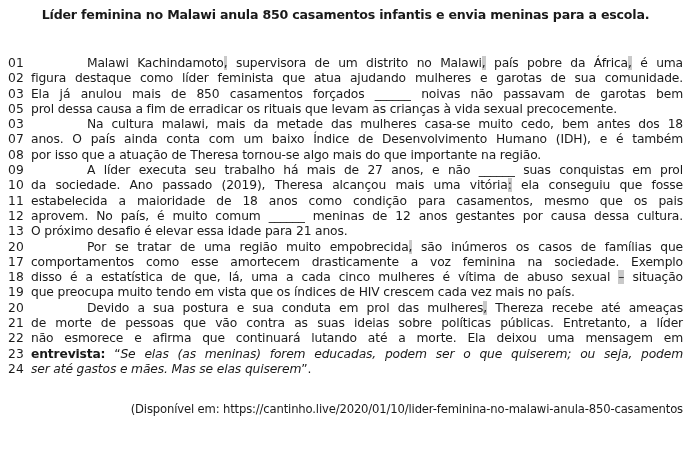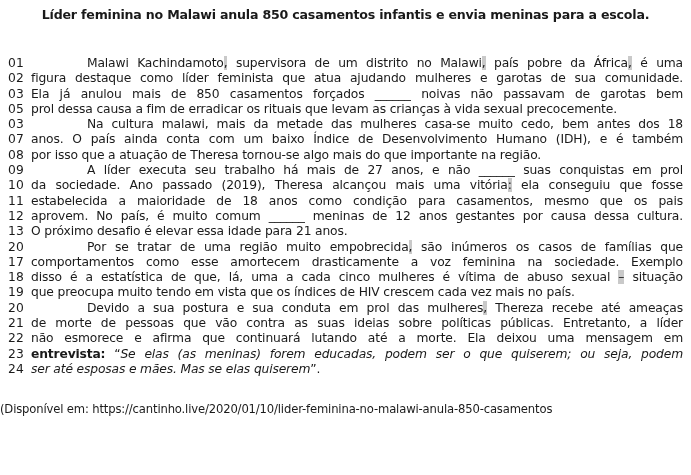--- a/index.html
+++ b/index.html
@@ -44,21 +44,21 @@
   }
   .line-text{flex:1;min-width:0;}
   .line-text.just{text-align:justify;text-align-last:justify;}
   .line-text.ind{text-indent:56px;}
   .hl{background:var(--hl);}
   .it{font-style:italic;}
   .bd{font-weight:bold;}
   .source{
     margin-top:25px;
     padding-right:8px;
-    text-align:left;
+    text-align:right;
     font-size:11.6px;
     line-height:15.5px;
     letter-spacing:-0.15px;
   }
 </style>
 </head>
 <body>
 
 <div class="page">
   <div class="title">Líder feminina no Malawi anula 850 casamentos infantis e envia meninas para a escola.</div>
@@ -138,19 +138,19 @@
       <div class="line">
         <span class="line-no">22</span>
         <span class="line-text just"><span>não esmorece e afirma que continuará lutando até a morte. Ela deixou uma mensagem em</span></span>
       </div>
       <div class="line">
         <span class="line-no">23</span>
         <span class="line-text just"><span class="bd">entrevista:</span><span> “</span><span class="it">Se elas (as meninas) forem educadas, podem ser o que quiserem; ou seja, podem</span></span>
       </div>
       <div class="line">
         <span class="line-no">24</span>
-        <span class="line-text"><span class="it">ser até esposas e mães. Mas se elas quiserem</span><span>”.</span></span>
+        <span class="line-text"><span class="it">ser até gastos e mães. Mas se elas quiserem</span><span>”.</span></span>
       </div>
     </div>
   <div class="source">
     <div>(Disponível em: https://cantinho.live/2020/01/10/lider-feminina-no-malawi-anula-850-casamentos</div>
   </div>
 </div>
 
 </body></html>

